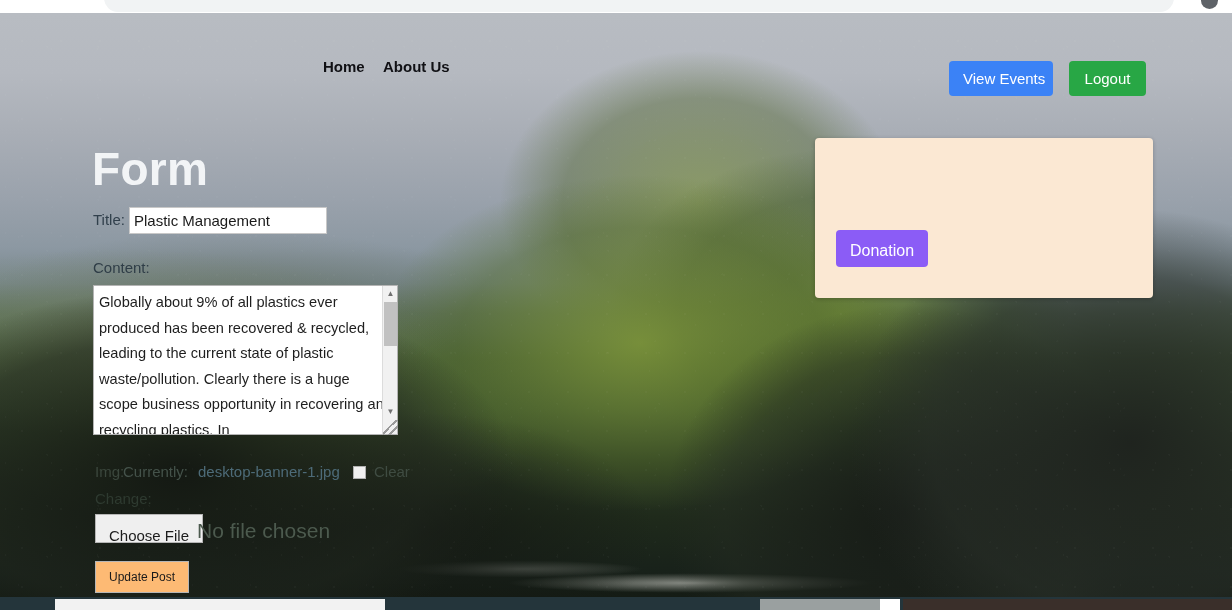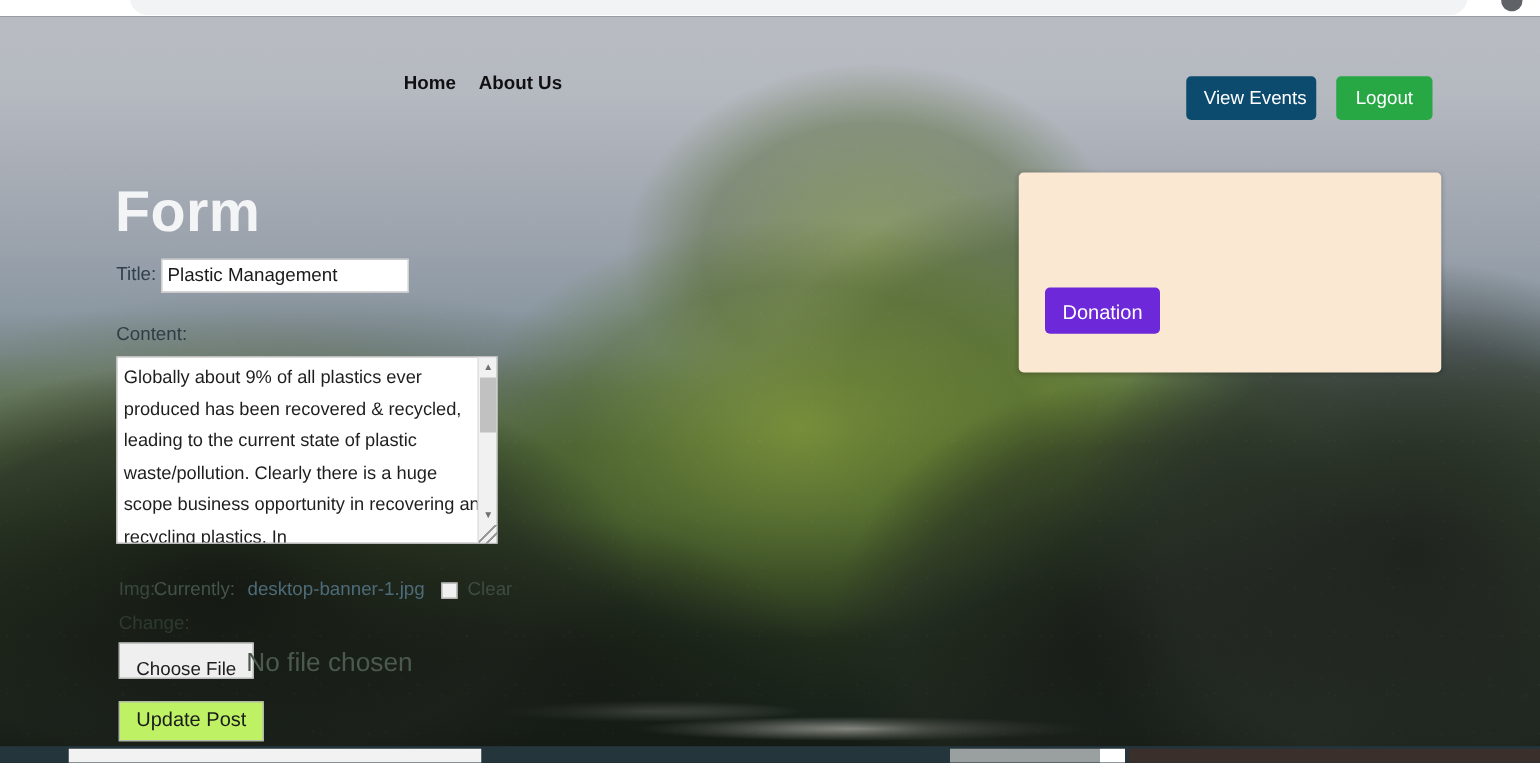--- a/index.html
+++ b/index.html
@@ -100,21 +100,21 @@
   #nav-about   { left: 383px; }
 
   .nav-btn {
     position: absolute; top: 48px;
     border: none; border-radius: 4px;
     color: #fff; font-size: 15px;
     font-family: "Liberation Sans", sans-serif;
     cursor: pointer; padding: 0 14px;
     height: 35px; line-height: 35px; white-space: nowrap;
   }
-  #btn-view-events { left: 949px; width: 104px; background: #0c4a6e; }
+  #btn-view-events { left: 949px; width: 104px; background: #3b82f6; }
   #btn-logout      { left: 1069px; width: 77px; background: #28a745; }
 
   
   #form-wrap { position: absolute; left: 0; top: 0; width: 640px; z-index: 25; }
 
   #form-heading {
     position: absolute; left: 92px; top: 133px;
     font-size: 46px; font-weight: bold; color: #f2f4f6;
     letter-spacing: .3px; line-height: 1;
   }
@@ -206,22 +206,22 @@
     color: #1c1c1c; cursor: pointer; white-space: nowrap;
   }
   #no-file-text {
     position: absolute; left: 102px; top: 5px;
     font-size: 21px; color: #4c5a4e; white-space: nowrap;
   }
 
   #update-post-btn {
     position: absolute; left: 95px; top: 548px;
     height: 32px; padding: 0 13px;
-    background: #bef264; border: 1px solid #b6b6b6;
-    font-size: 16px; font-family: "Liberation Sans", sans-serif;
+    background: #fdba74; border: 1px solid #b6b6b6;
+    font-size: 12px; font-family: "Liberation Sans", sans-serif;
     color: #1a1a1a; cursor: pointer; white-space: nowrap;
   }
 
   
   #donation-card {
     position: absolute; left: 815px; top: 125px;
     width: 338px; height: 160px;
     background: #fbe8d3;
     border-radius: 4px;
     box-shadow: 0 1px 4px rgba(0,0,0,.22);
@@ -229,21 +229,21 @@
   }
   #donation-text {
     position: absolute; left: 21px; top: 22px;
     width: 285px;
     font-size: 15px; font-weight: bold; color: #1b1b1b;
     line-height: 27px;
   }
   #donation-btn {
     position: absolute; left: 21px; top: 92px;
     height: 37px; padding: 12px 14px;
-    background: #6d28d9; border: none; border-radius: 4px;
+    background: #8b5cf6; border: none; border-radius: 4px;
     color: #ffffff; font-size: 16px;
     font-family: "Liberation Sans", sans-serif;
     cursor: pointer; white-space: nowrap; text-align: right;
   }
 
   
   #taskbar {
     position: absolute; left: 0; top: 597px;
     width: 1232px; height: 13px;
     background: #24353b; z-index: 60;

